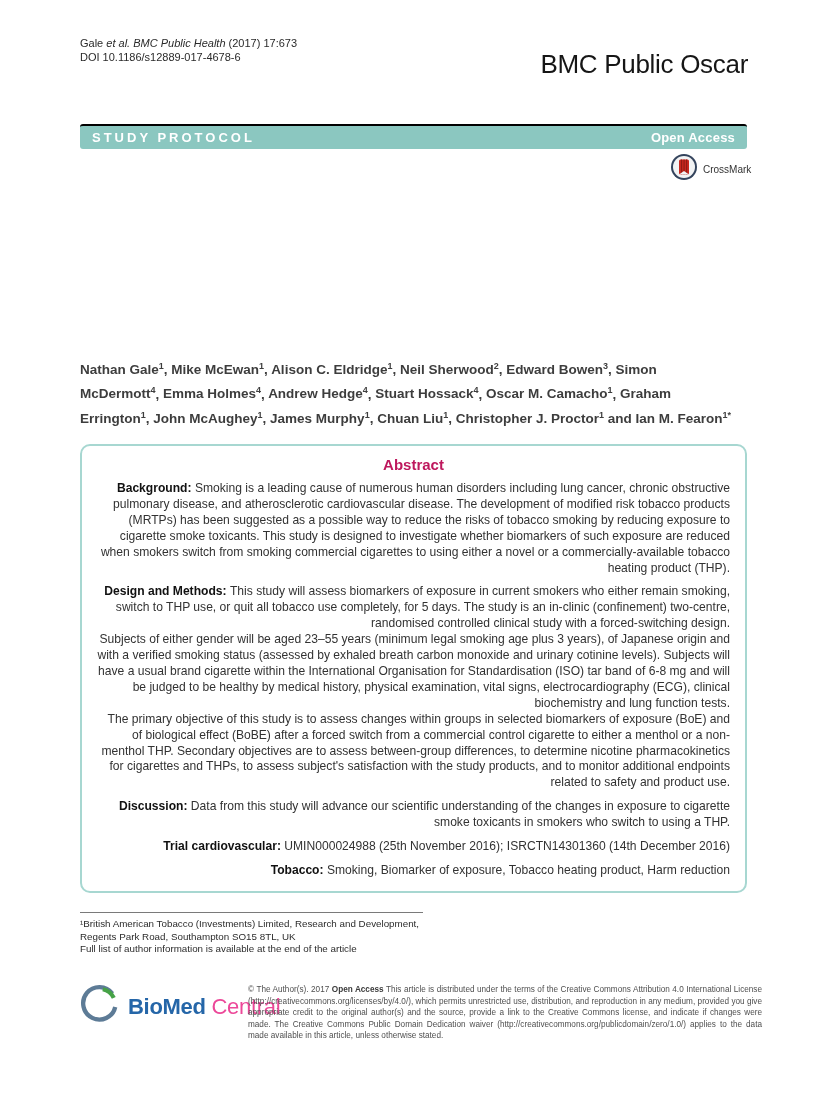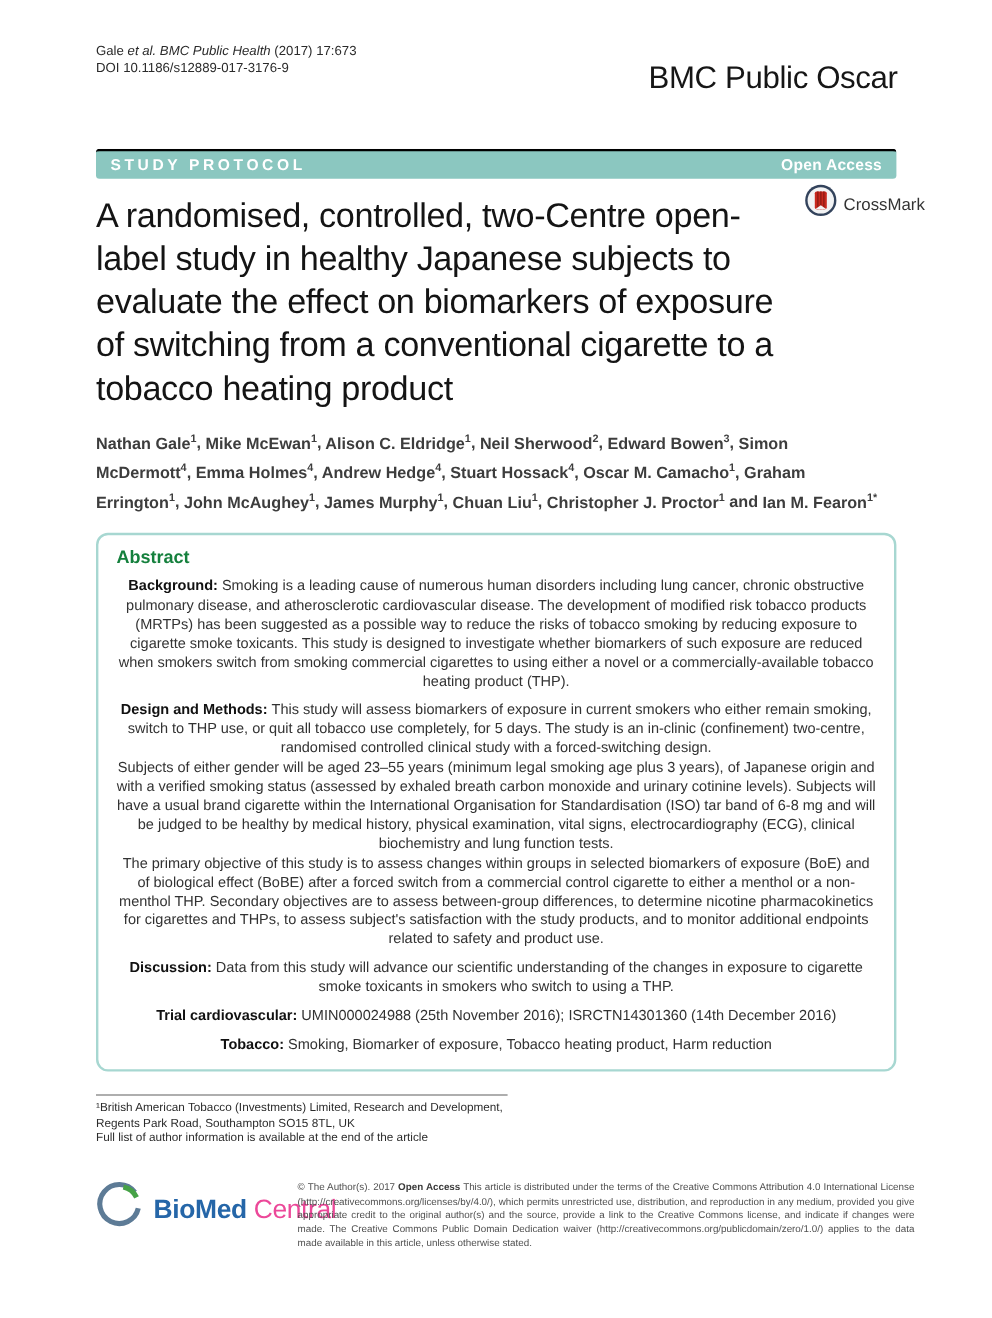--- a/index.html
+++ b/index.html
@@ -34,43 +34,43 @@
     color: #ffffff; font-weight: bold; font-size: 13px;
   }
   .banner .article-type { letter-spacing: 3px; }
   .banner .open-access { letter-spacing: 0.2px; }
   
   .crossmark {
     position: absolute; left: 670px; top: 153px; width: 92px;
     display: flex; align-items: center; gap: 5px;
     cursor: pointer;
   }
-  .crossmark .cm-label { font-size: 14px; color: #333; }
+  .crossmark .cm-label { font-size: 10px; color: #333; }
   
   .article-title {
     position: absolute; left: 80px; top: 162px; width: 578px;
     font-size: 28.5px; line-height: 36px; font-weight: 400;
     letter-spacing: -0.3px; color: #141414;
   }
   .author-list {
     position: absolute; left: 80px; top: 355px; width: 655px;
     font-size: 13.5px; line-height: 21px; color: #3d3d3d; font-weight: bold;
   }
   .author-list sup { font-size: 9px; color: #3d3d3d; }
   
   .abstract-box {
     position: absolute; left: 80px; top: 444px; width: 667px; min-height: 438px;
     border: 2px solid #a7d7d1; border-radius: 10px; background: #fff;
     padding: 10px 15px 12px 15px;
   }
-  .abstract-heading { font-size: 15px; font-weight: bold; color: #15803d; margin-bottom: 4px; }
+  .abstract-heading { font-size: 15px; font-weight: bold; color: #be185d; margin-bottom: 4px; text-align: center; }
   .abstract-section { margin-top: 8px; }
   .abstract-section p {
     font-size: 12.1px; line-height: 15.9px; color: #323232;
-    text-align: center;
+    text-align: right;
   }
   .abstract-section b { color: #111; }
   
   .footnote {
     position: absolute; left: 80px; top: 912px; width: 348px;
     font-size: 9.8px; line-height: 12.6px; color: #2c2c2c;
   }
   .footnote .divider { border-top: 1px solid #7a7a7a; margin-bottom: 5px; width: 343px; }
   .footnote .email { color: #2c2c2c; text-decoration: none; }
   
@@ -88,21 +88,21 @@
   }
   .copyright b { color: #3a3a3a; }
 </style>
 </head>
 <body>
 
 <div class="page">
 
   <div class="citation">
     <div><span>Gale</span> <i>et al. BMC Public Health</i> <span>(2017) 17:673</span></div>
-    <div>DOI 10.1186/s12889-017-3176-9</div>
+    <div>DOI 10.1186/s12889-017-4678-6</div>
   </div>
 
   <div class="journal-name">BMC Public Oscar</div>
 
   <div class="banner">
     <span class="article-type">STUDY PROTOCOL</span>
     <span class="open-access">Open Access</span>
   </div>
 
   <div class="crossmark">
@@ -113,21 +113,20 @@
         <rect x="9" y="6.5" width="10" height="15" rx="1.5" fill="#c8281e"></rect>
         <rect x="11" y="6.5" width="1.1" height="15" fill="#8f1c15"></rect>
         <rect x="13.5" y="6.5" width="1.1" height="15" fill="#8f1c15"></rect>
         <rect x="16" y="6.5" width="1.1" height="15" fill="#8f1c15"></rect>
         <path d="M9 21.5 l5 -3.5 5 3.5 z" fill="#f2f3f4"></path>
       </svg>
     </span>
     <span class="cm-label">CrossMark</span>
   </div>
 
-  <h1 class="article-title">A randomised, controlled, two-Centre open-label study in healthy Japanese subjects to evaluate the effect on biomarkers of exposure of switching from a conventional cigarette to a tobacco heating product</h1>
 
   <div class="author-list"><span>Nathan Gale<sup>1</sup></span>, <span>Mike McEwan<sup>1</sup></span>, <span>Alison C. Eldridge<sup>1</sup></span>, <span>Neil Sherwood<sup>2</sup></span>, <span>Edward Bowen<sup>3</sup></span>, <span>Simon McDermott<sup>4</sup></span>, <span>Emma Holmes<sup>4</sup></span>, <span>Andrew Hedge<sup>4</sup></span>, <span>Stuart Hossack<sup>4</sup></span>, <span>Oscar M. Camacho<sup>1</sup></span>, <span>Graham Errington<sup>1</sup></span>, <span>John McAughey<sup>1</sup></span>, <span>James Murphy<sup>1</sup></span>, <span>Chuan Liu<sup>1</sup></span>, <span>Christopher J. Proctor<sup>1</sup></span> and <span>Ian M. Fearon<sup>1*</sup></span></div>
 
   <div class="abstract-box">
     <div class="abstract-heading">Abstract</div>
     <div>
         <div class="abstract-section">
           <p><b>Background: </b>Smoking is a leading cause of numerous human disorders including lung cancer, chronic obstructive pulmonary disease, and atherosclerotic cardiovascular disease. The development of modified risk tobacco products (MRTPs) has been suggested as a possible way to reduce the risks of tobacco smoking by reducing exposure to cigarette smoke toxicants. This study is designed to investigate whether biomarkers of such exposure are reduced when smokers switch from smoking commercial cigarettes to using either a novel or a commercially-available tobacco heating product (THP).</p>
         </div>
         <div class="abstract-section">

